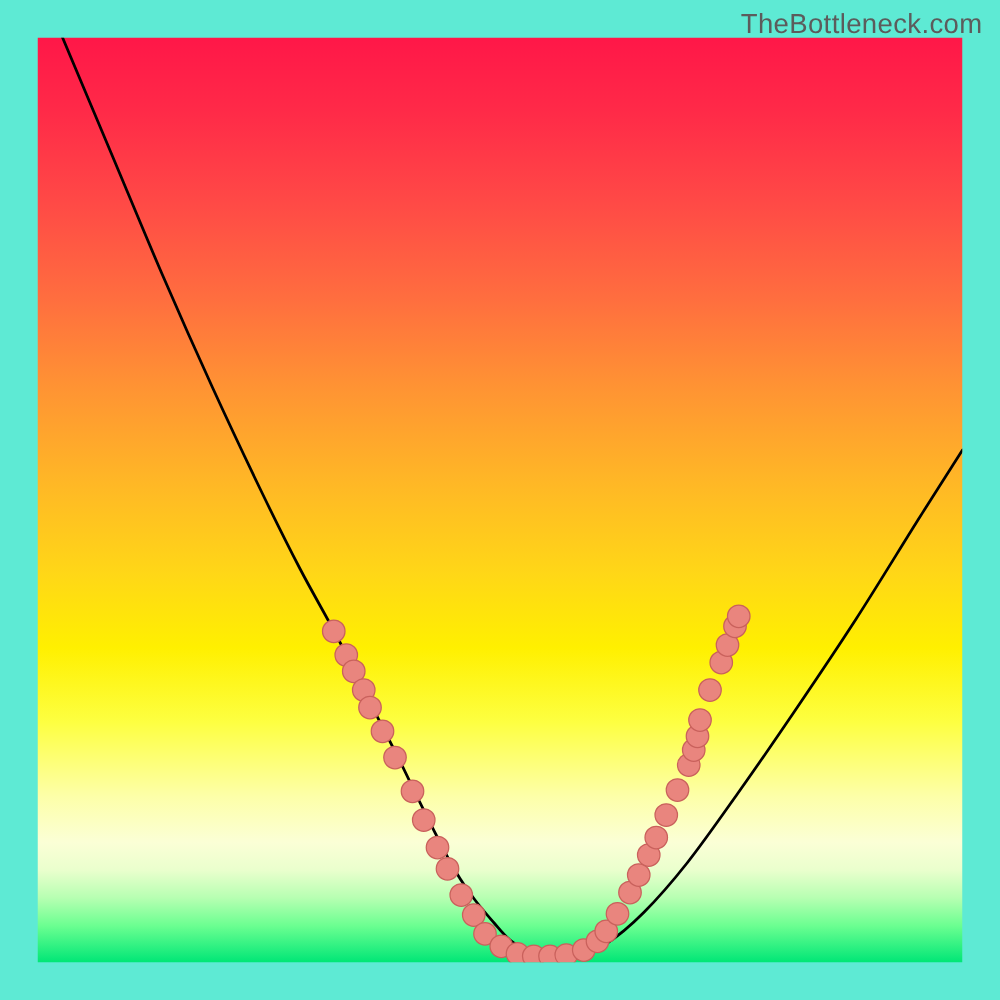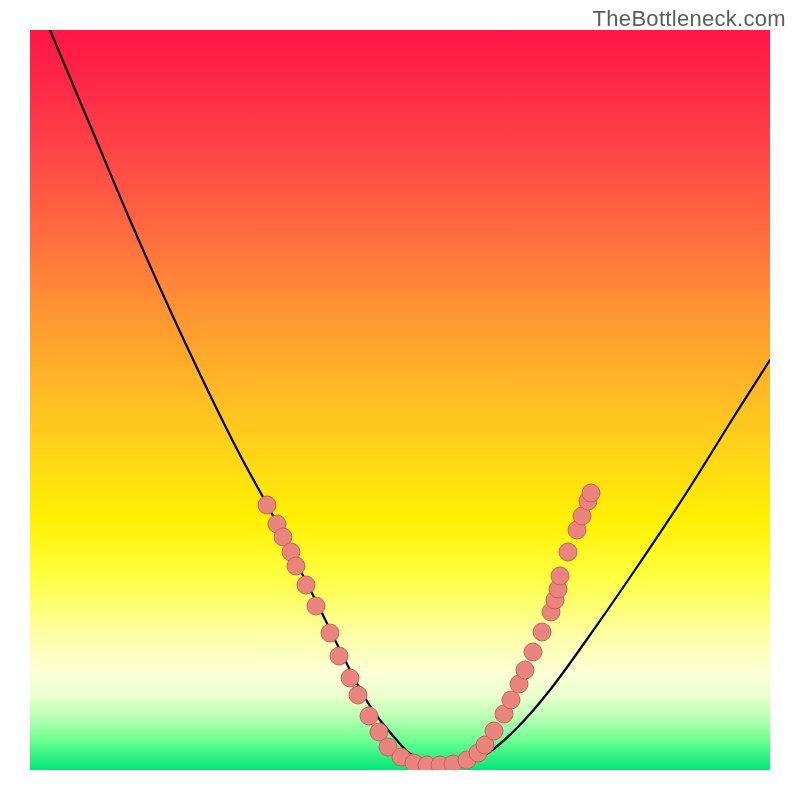--- a/index.html
+++ b/index.html
@@ -7,21 +7,21 @@
     padding: 0;
     width: 800px;
     height: 800px;
     overflow: hidden;
     background: #000;
     font-family: Arial, Helvetica, sans-serif;
   }
   .frame {
     position: absolute;
     inset: 0;
-    background: #ffffff;
+    background: #5eead4;
   }
   .plot-area {
     position: absolute;
     left: 30px;
     top: 30px;
     width: 740px;
     height: 740px;
     overflow: hidden;
   }
   .gradient {

